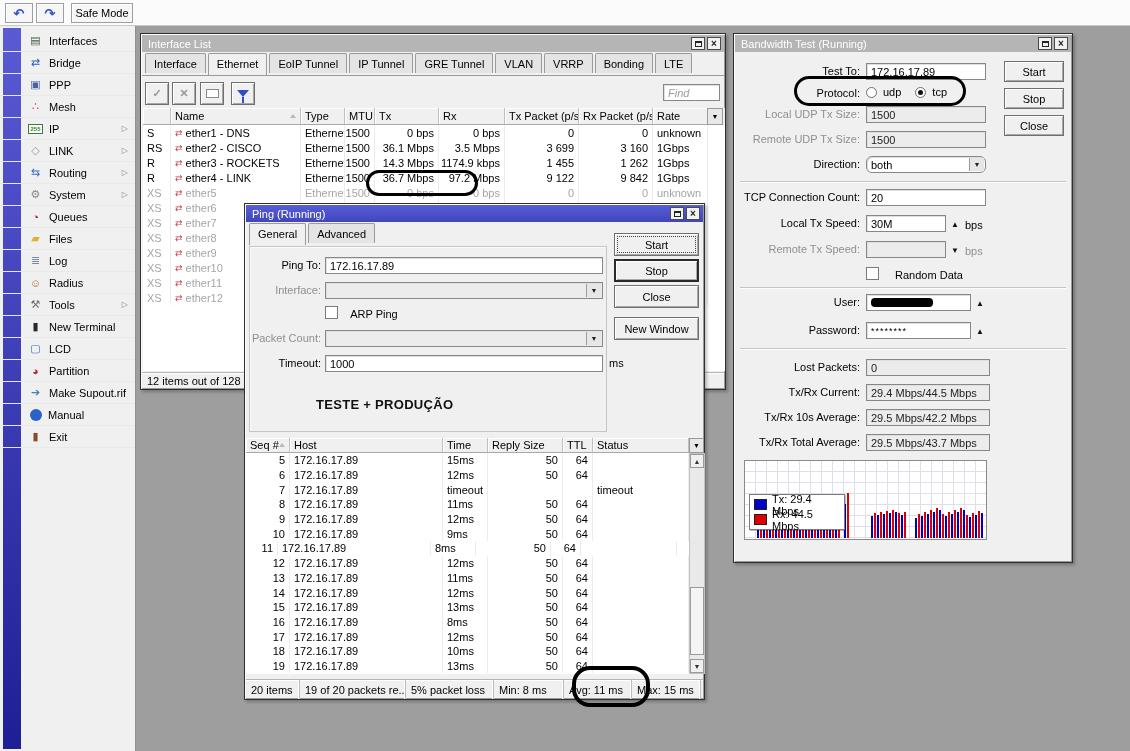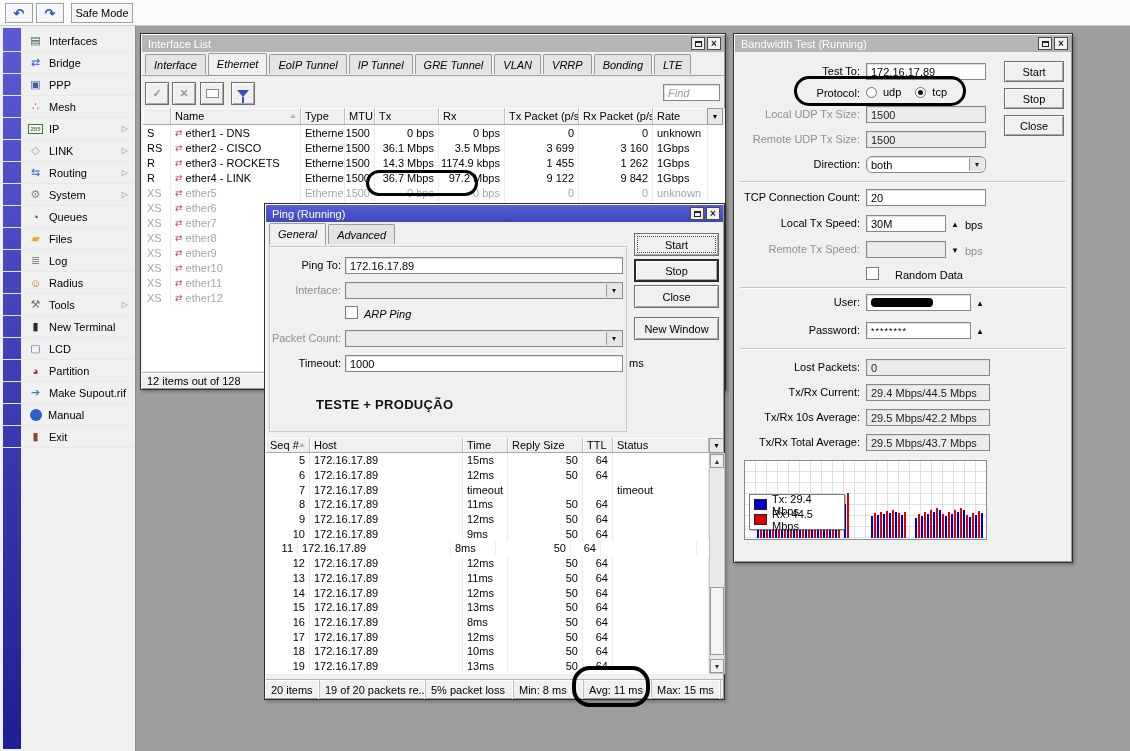--- a/index.html
+++ b/index.html
@@ -37,21 +37,21 @@
   .titlebar { position:absolute; left:1px; top:1px; right:1px; height:17px;
               display:flex; align-items:center; padding:0 3px 0 6px; color:#fff; }
   .titlebar.active   { background:linear-gradient(#585ed6,#3f45bb); }
   .titlebar.inactive { background:#b5b5b5; }
   .winbtns { margin-left:auto; display:flex; gap:2px; }
   .wbtn { width:14px; height:13px; background:#f2f2f2; border:1px solid #4a4a4a;
           display:flex; align-items:center; justify-content:center; color:#222; }
   .maxsq { width:7px; height:6px; border:1px solid #222; border-top-width:2px; }
   .xg { font-size:10px; font-weight:bold; line-height:1; }
 
-  .tabstrip { position:absolute; display:flex; align-items:center;font-style:italic; }
+  .tabstrip { position:absolute; display:flex; align-items:flex-start; }
   .tab { height:20px; padding:4px 8px 0; border:1px solid #9a9a9a; border-bottom:none;
          background:#e4e4e4; margin-right:2px; border-radius:2px 2px 0 0; white-space:nowrap; }
   .tab.active { background:#f0f0f0; height:22px; position:relative; z-index:2; }
   .tabline { position:absolute; height:1px; background:#9a9a9a; }
 
   .btn { position:absolute; background:#f0f0f0; border:1px solid #6f6f6f;
          box-shadow:inset 1px 1px 0 #fff, inset -1px -1px 0 #a8a8a8;
          display:flex; align-items:center; justify-content:center; }
   .btn.default { border:2px solid #2a2a2a; }
   .btn.focusdots { outline:1px dotted #444; outline-offset:-4px; }
@@ -606,21 +606,21 @@
       <span>Start</span>
     </div>
   <div class="btn" style="left:270px;top:54px;width:60px;height:21px;">
       <span>Stop</span>
     </div>
   <div class="btn" style="left:270px;top:81px;width:60px;height:21px;">
       <span>Close</span>
     </div>
 </div>
 
-<div class="win" style="left:264px;top:203px;width:461px;height:497px;z-index:20">
+<div class="win" style="left:244px;top:203px;width:461px;height:497px;z-index:20">
   <div class="titlebar active">
     <span>Ping (Running)</span>
     <span class="winbtns">
       <span class="wbtn">
           <span class="maxsq"></span>
         </span>
       <span class="wbtn">
           <span class="xg">×</span>
         </span>
     </span>
@@ -636,21 +636,21 @@
   <div class="inp" style="left:80px;top:53px;width:278px;">
       <span>172.16.17.89</span>
     </div>
 
   <div class="lbl dim" style="left:8px;top:80px;width:68px;">Interface:</div>
   <div class="inp dis" style="left:80px;top:78px;width:278px;">
       <span class="combo-btn">▼</span>
     </div>
 
   <span class="chk" style="left:80px;top:102px;"></span>
-  <span class="lbl" style="left:99px;top:104px;width:60px;text-align:left;font-style:italic;">ARP Ping</span>
+  <span class="lbl" style="left:99px;top:104px;width:60px;text-align:center;">ARP Ping</span>
 
   <div class="lbl dim" style="left:0px;top:128px;width:76px;">Packet Count:</div>
   <div class="inp dis" style="left:80px;top:126px;width:278px;">
       <span class="combo-btn">▼</span>
     </div>
 
   <div class="lbl" style="left:8px;top:153px;width:68px;">Timeout:</div>
   <div class="inp" style="left:80px;top:151px;width:278px;">
       <span>1000</span>
     </div>

